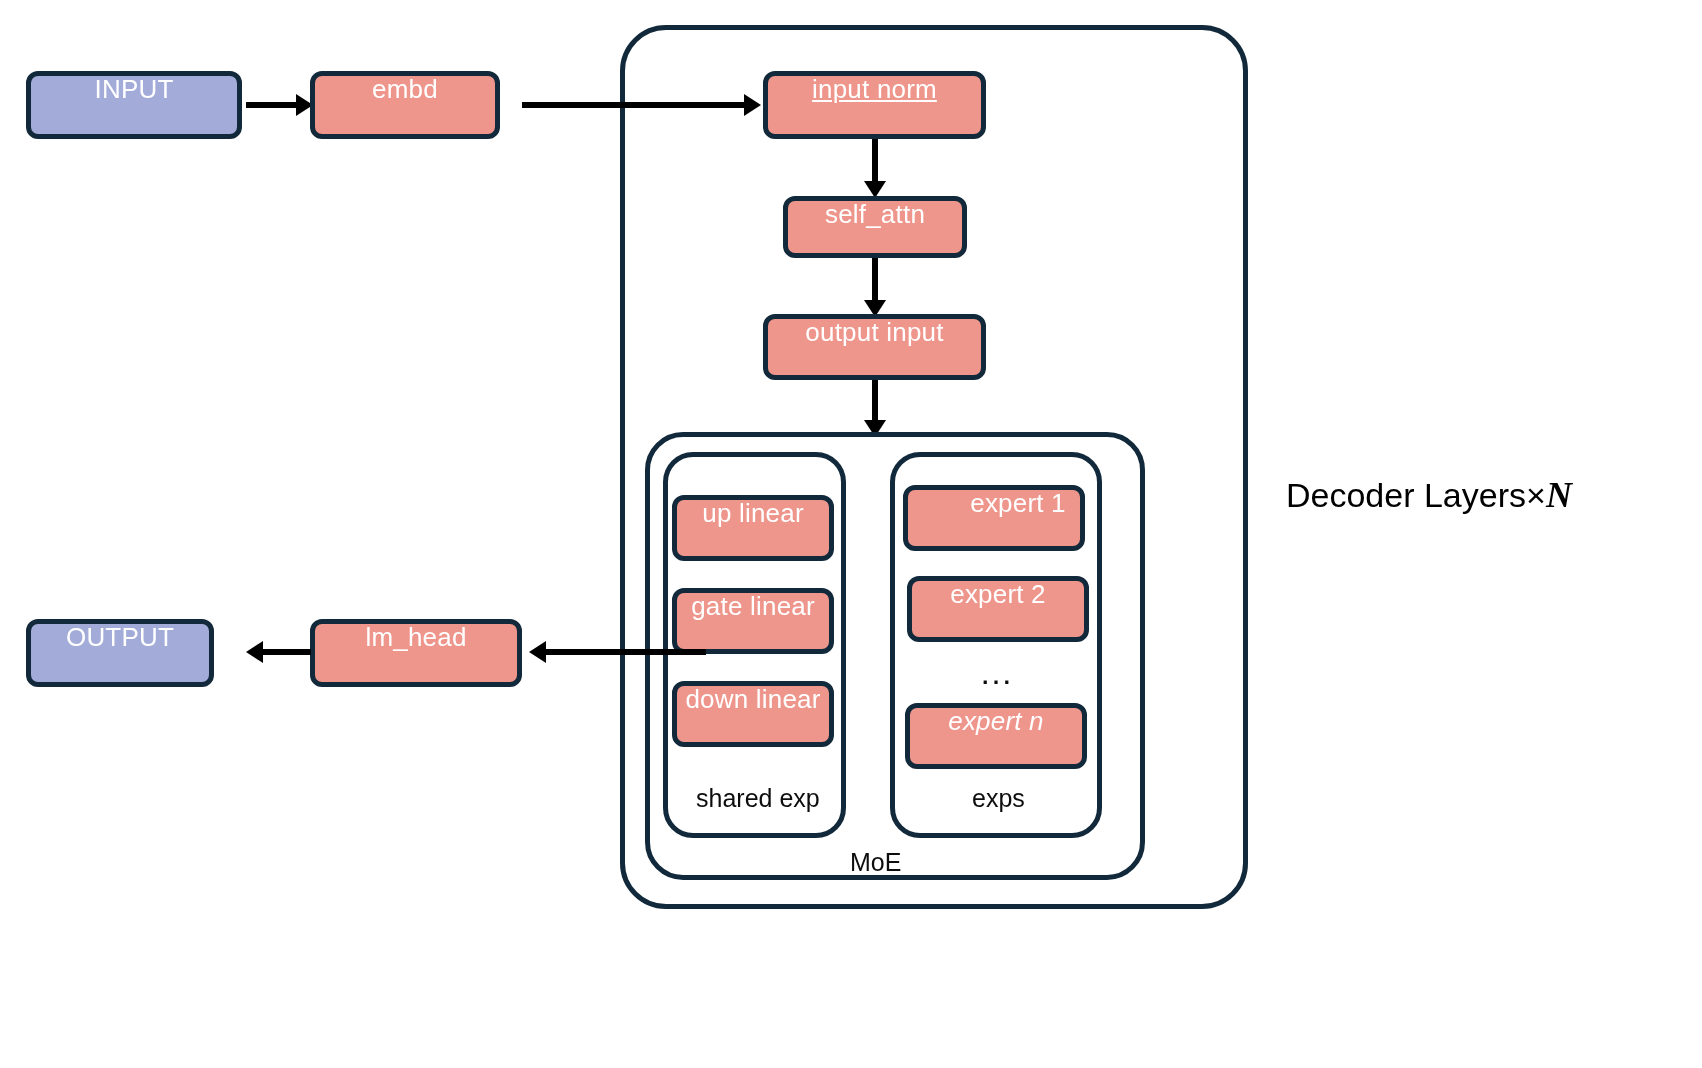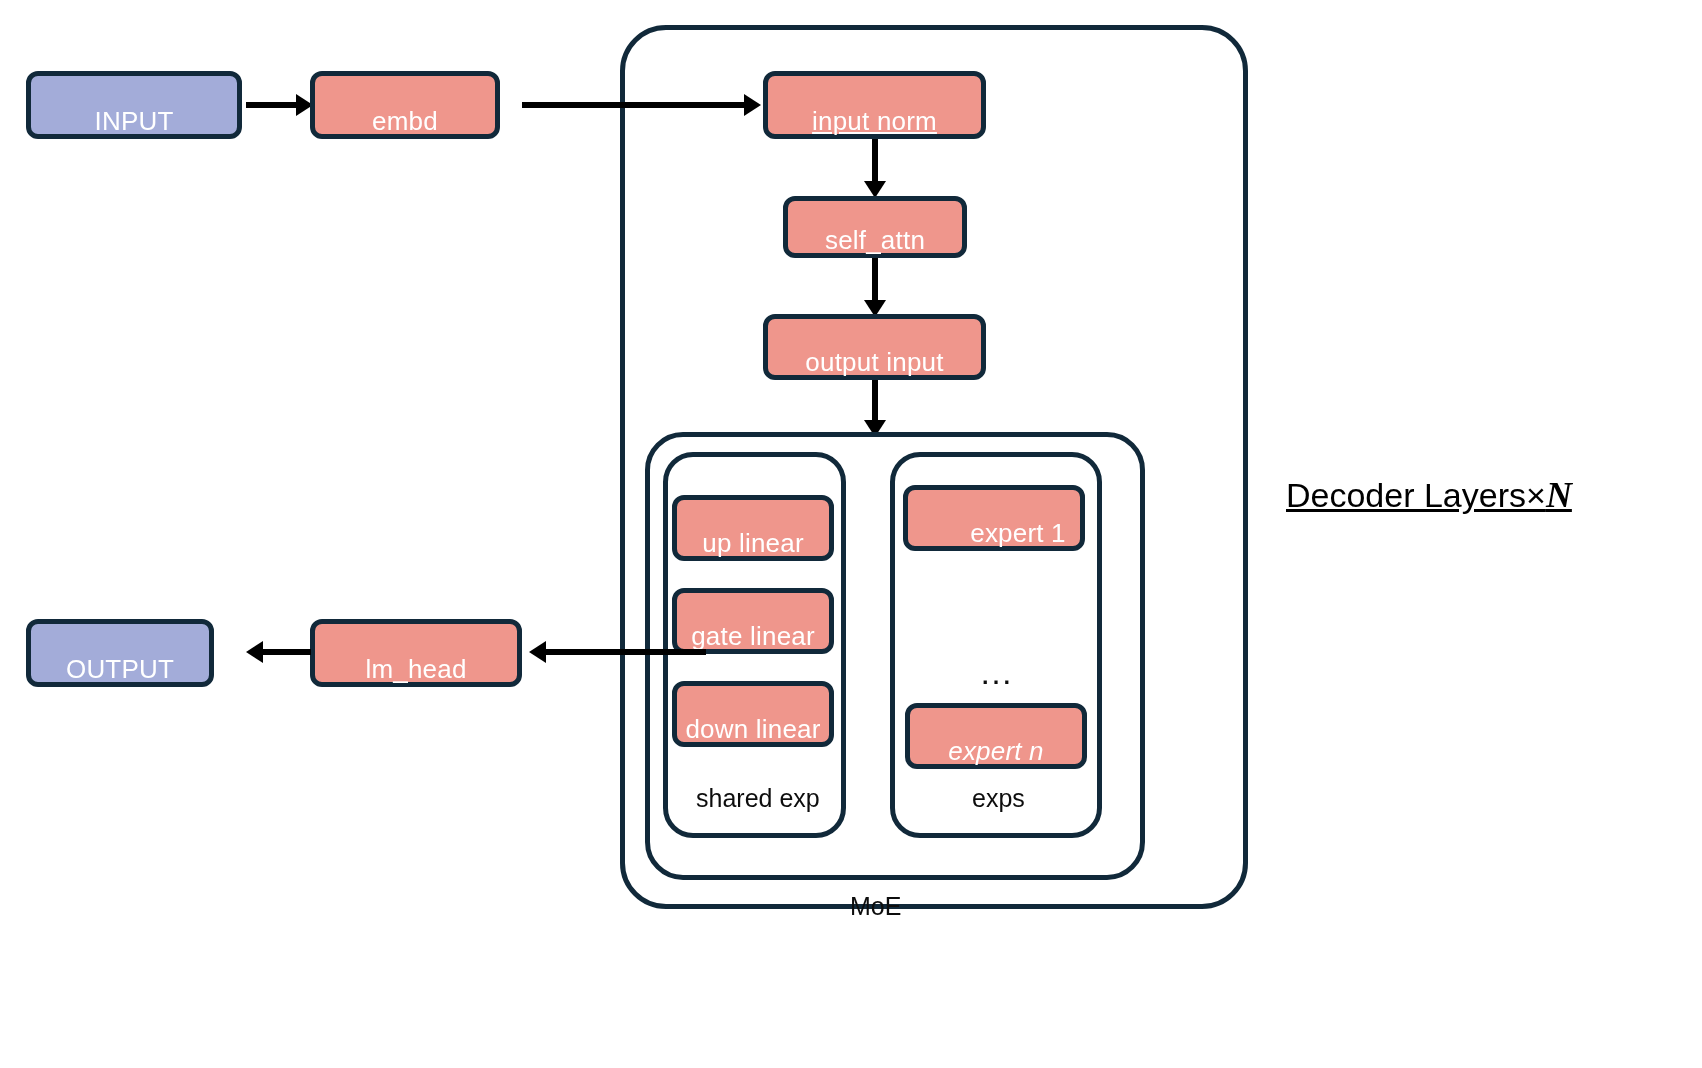--- a/index.html
+++ b/index.html
@@ -16,21 +16,21 @@
     height: 1068px;
     background: #ffffff;
     overflow: hidden;
   }
 
   
   .node {
     position: absolute;
     box-sizing: border-box;
     display: flex;
-    align-items: flex-end;
+    align-items: flex-start;
     justify-content: center;
     border: 5px solid #11293a;
     border-radius: 12px;
     color: #ffffff;
     font-size: 26px;
     line-height: 1;
     letter-spacing: 0.2px;
     white-space: nowrap;
   }
   .node.salmon { background: #ef968c; }
@@ -51,21 +51,20 @@
   .label {
     position: absolute;
     color: #0d0d0d;
     font-size: 25px;
     line-height: 1;
     white-space: nowrap;
   }
   .label.big {
     font-size: 34px;
     color: #000000;
-    text-decoration: underline;
   }
   .label .nvar {
     font-family: "Liberation Serif", serif;
     font-weight: bold;
     font-style: italic;
     font-size: 36px;
   }
   .ellipsis {
     position: absolute;
     color: #0d0d0d;
@@ -162,30 +161,33 @@
     <span>down linear</span>
   </div>
 
   <div class="label" style="left:696px; top:786px;">shared exp</div>
 
   <div class="container-box exp-box" style="left:890px; top:452px; width:212px; height:386px;"></div>
 
   <div class="node salmon" style="left:903px; top:485px; width:182px; height:66px;padding-left:48px;">
     <span>expert 1</span>
   </div>
+  <div class="node salmon" style="left:907px; top:576px; width:182px; height:66px;">
+    <span>expert 2</span>
+  </div>
 
   <div class="ellipsis" style="left:979px; top:655px;">…</div>
 
   <div class="node salmon" style="left:905px; top:703px; width:182px; height:66px;font-style:italic;">
     <span>expert n</span>
   </div>
 
   <div class="label" style="left:972px; top:786px;">exps</div>
 
-  <div class="label" style="left:850px; top:850px;margin-top:44px;">MoE</div>
+  <div class="label" style="left:850px; top:850px;">MoE</div>
 
   <div class="line-h" style="left:546px; top:649px; width:160px;"></div>
   <div class="arrow-l" style="left:529px; top:641px;"></div>
 
   <div class="node salmon" style="left:310px; top:619px; width:212px; height:68px;">
     <span>lm_head</span>
   </div>
 
   <div class="line-h" style="left:263px; top:649px; width:48px;"></div>
   <div class="arrow-l" style="left:246px; top:641px;"></div>

